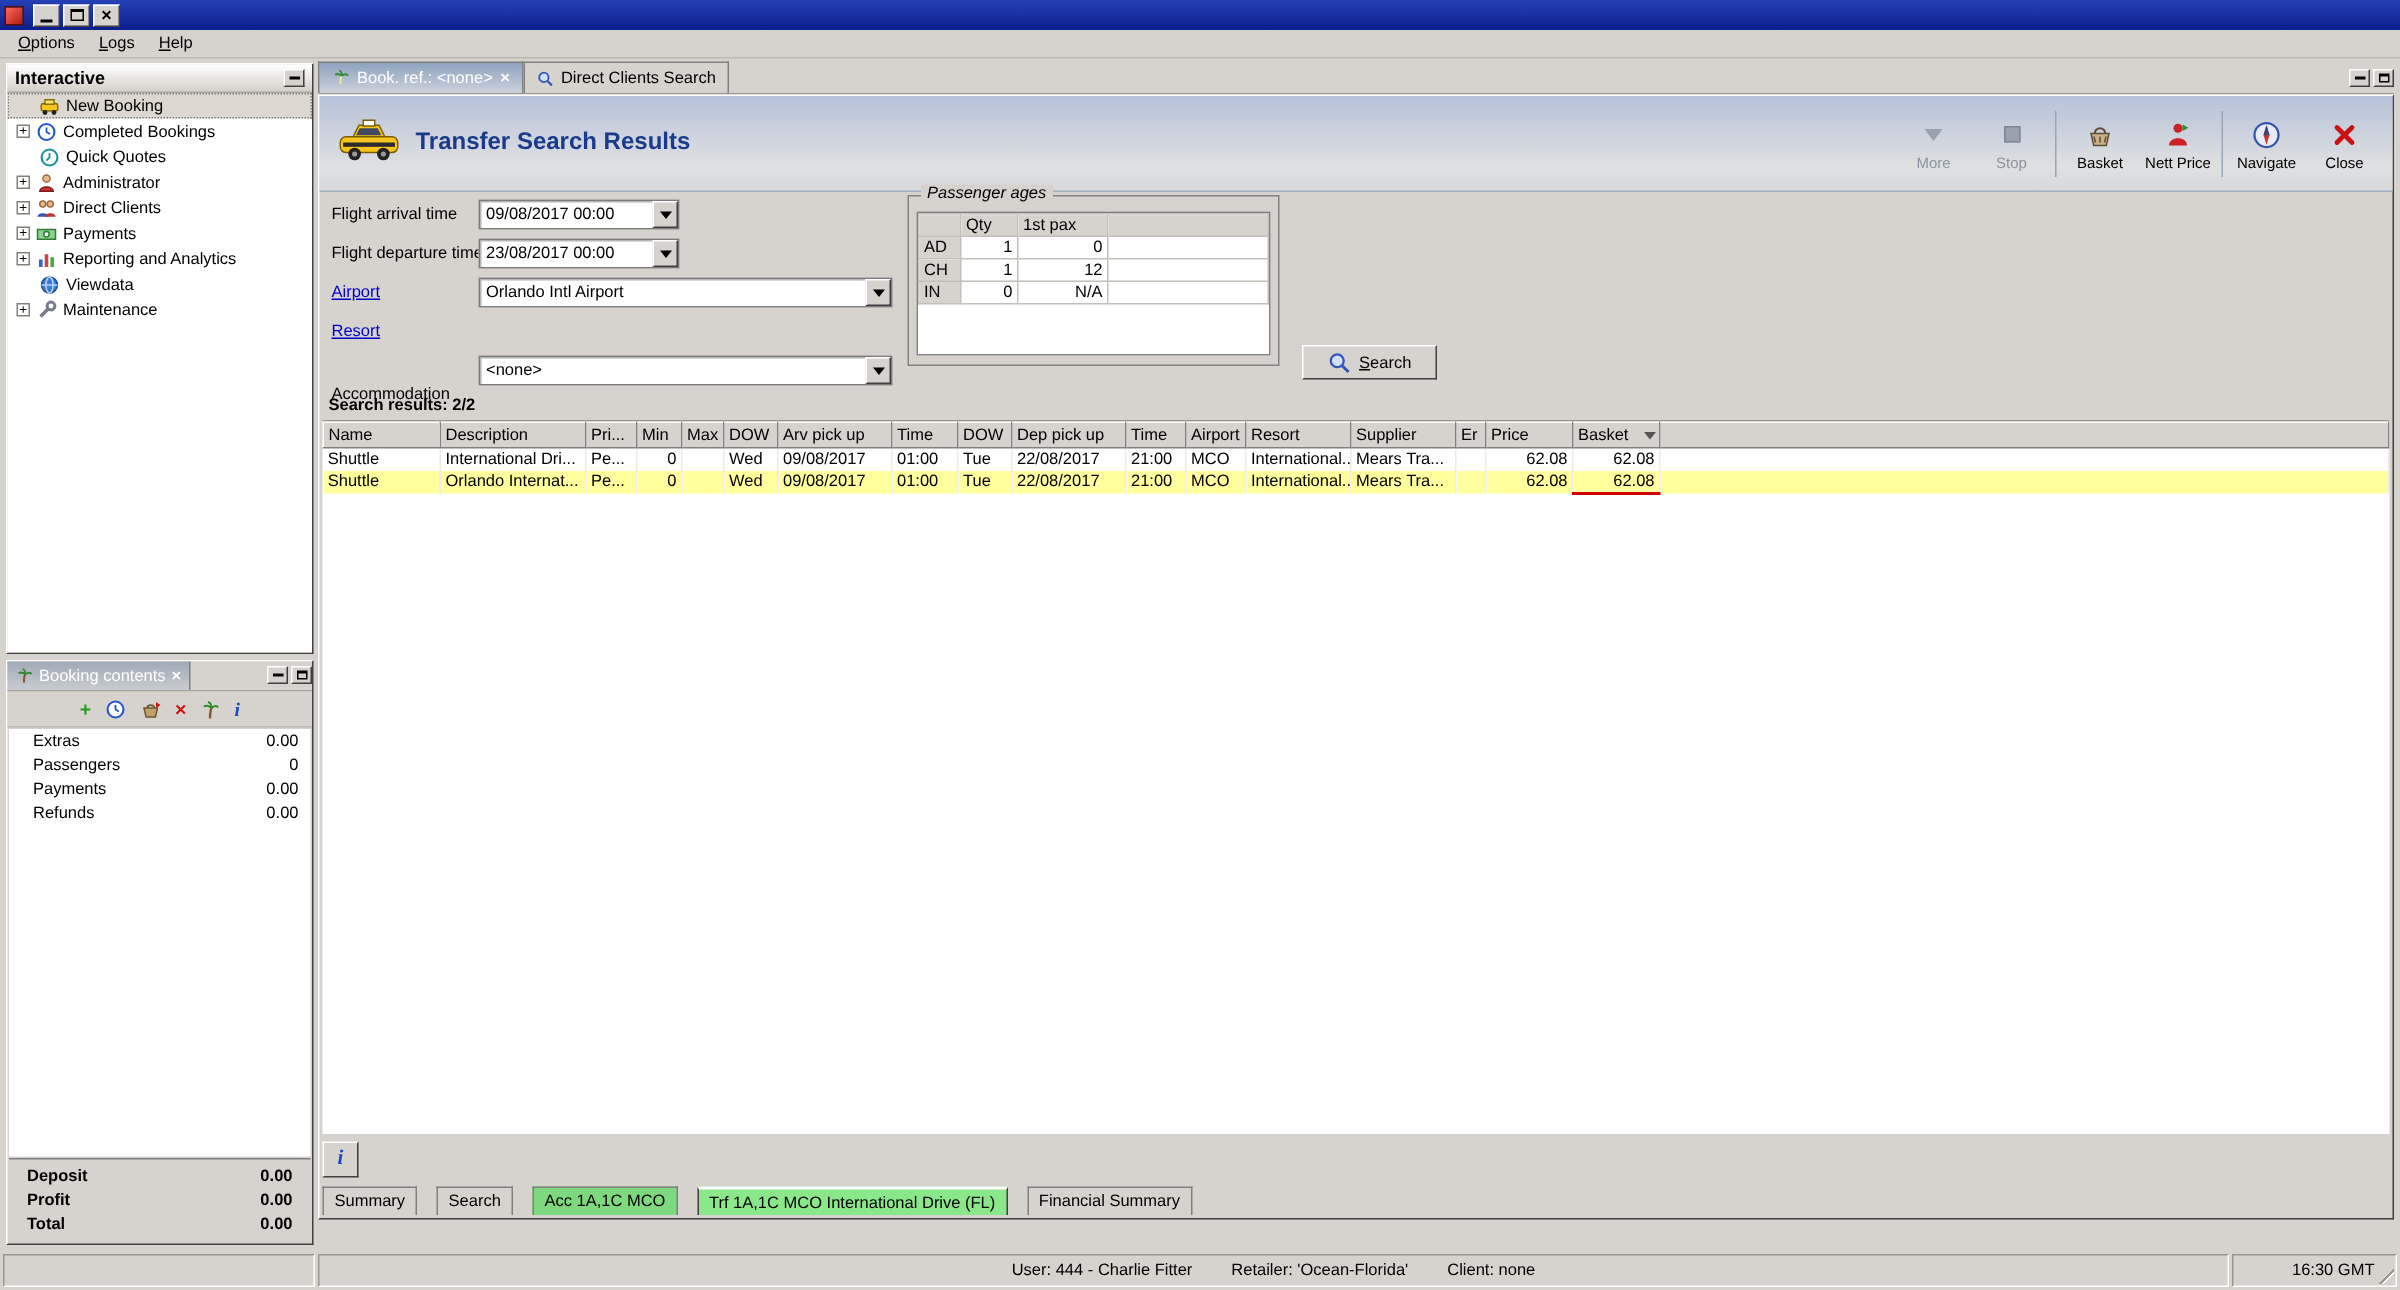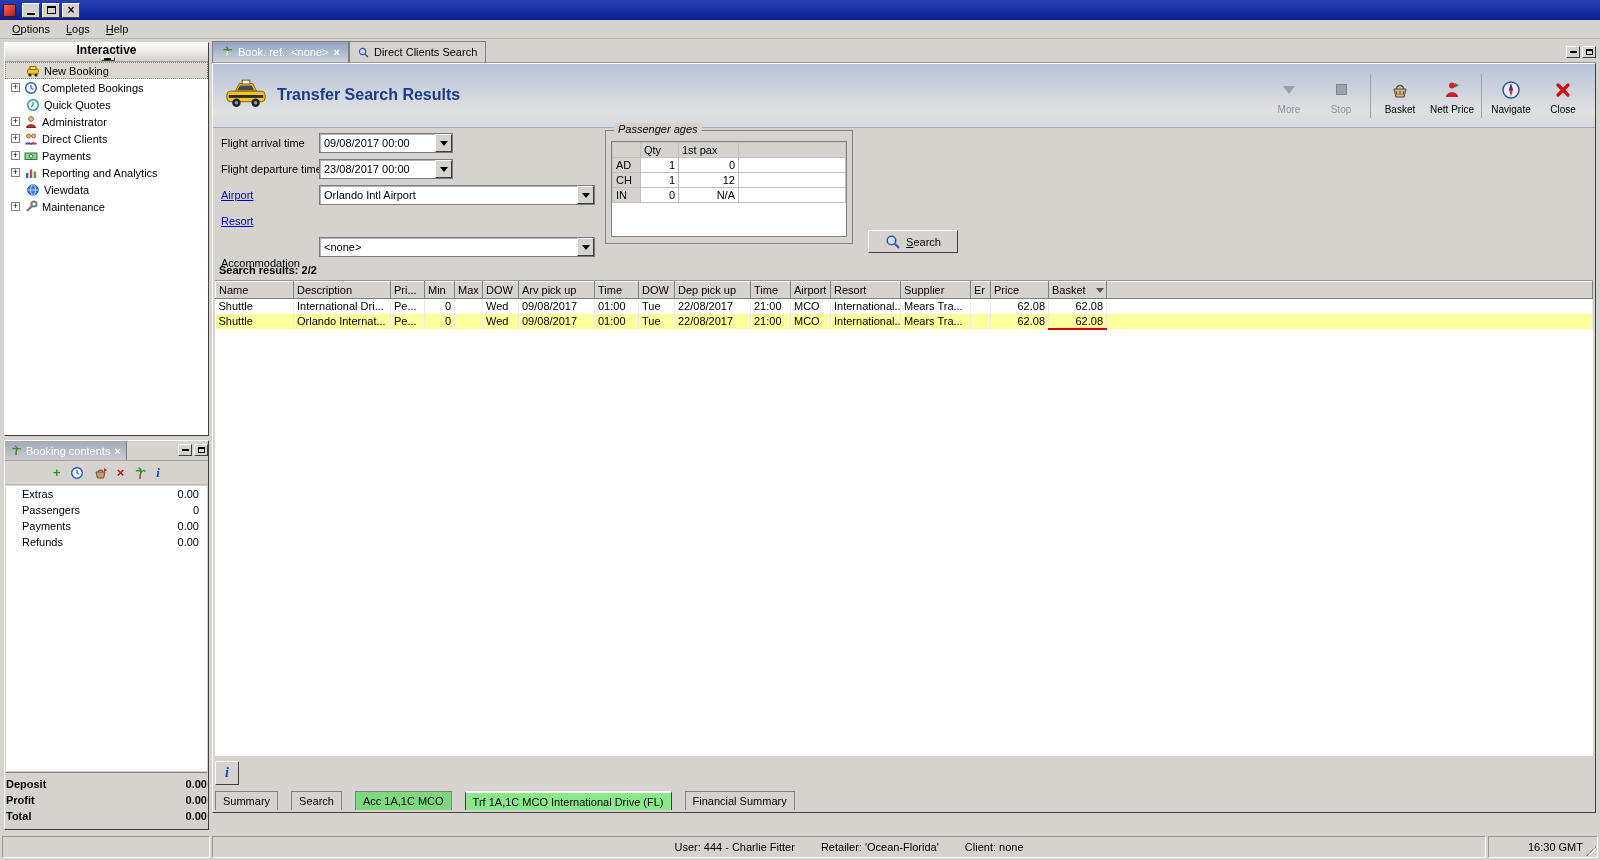--- a/index.html
+++ b/index.html
@@ -33,21 +33,21 @@
   .menu-item { display:inline-block; padding:2px 8px; }
   .menu-item::first-letter { text-decoration:underline; }
 
   
   .panel { position:absolute; background:#d6d3ce;
     border:1px solid; border-color:#fff #404040 #404040 #fff; }
 
   
   .sidebar-panel { left:4px; top:42px; width:205px; height:394px; }
   .panel-header { height:19px; background:linear-gradient(180deg,#ffffff,#d3d0c9);
-    border-bottom:1px solid #a8a59d; display:flex; align-items:center; padding:0 5px;flex-direction:column; }
+    border-bottom:1px solid #a8a59d; display:flex; align-items:center; padding:0 5px; }
   .panel-header .ph-title { font-weight:bold; font-size:12px; flex:1; }
   .mini-btn { width:14px; height:12px; background:#d6d3ce;
     border:1px solid; border-color:#fff #404040 #404040 #fff;
     display:flex; align-items:center; justify-content:center; margin-left:2px; }
   .mini-btn .bar { width:7px; height:2px; background:#000; }
   .mini-btn .box { width:7px; height:6px; border:1px solid #000; border-top-width:2px; }
   .tree { position:absolute; top:19px; left:0; right:0; bottom:0; background:#fff; overflow:hidden; }
   .titem { display:flex; align-items:center; height:17px; padding-left:6px; white-space:nowrap; }
   .titem.sel { background:#dcd8d0; outline:1px dotted #808080; outline-offset:-1px; }
   .expander { width:9px; height:9px; border:1px solid #848078; background:#fff;
@@ -66,21 +66,21 @@
   .bp-tab .tab-close { color:#fff; font-weight:bold; }
   .bp-chrome .spacer { flex:1; }
   .bp-chrome .mini-btn { margin-top:3px; }
   .bp-toolbar { height:24px; display:flex; align-items:center; justify-content:center;
     gap:9px; background:#d6d3ce; border-bottom:1px solid #bcb9b2; }
   .bp-body { position:absolute; top:45px; left:1px; right:1px; bottom:58px; background:#fff; }
   .brow { display:flex; height:16px; align-items:center; padding:0 8px 0 16px; }
   .brow .lbl { flex:1; }
   .bp-totals { position:absolute; left:1px; right:1px; bottom:1px; height:56px;
     background:#d6d3ce; border-top:1px solid #808080; padding-top:3px; }
-  .trow { display:flex; height:16px; align-items:center; padding:0 0; font-weight:bold; }
+  .trow { display:flex; height:16px; align-items:center; padding:0 12px; font-weight:bold; }
   .trow .lbl { flex:1; }
   .ic-txt { font-weight:bold; font-size:13px; line-height:13px; }
   .ic-plus { color:#1f9e1f; }
   .ic-x { color:#cc1111; }
   .ic-info { color:#1a47c4; font-family:"Liberation Serif", serif; font-style:italic; font-weight:bold; }
 
   
   .tabbar { position:absolute; left:212px; top:42px; right:4px; height:21px;
     display:flex; align-items:flex-end; background:#d6d3ce; border-bottom:1px solid #9a9790; }
   .mtab { display:flex; align-items:center; gap:5px; height:21px; padding:0 8px;

